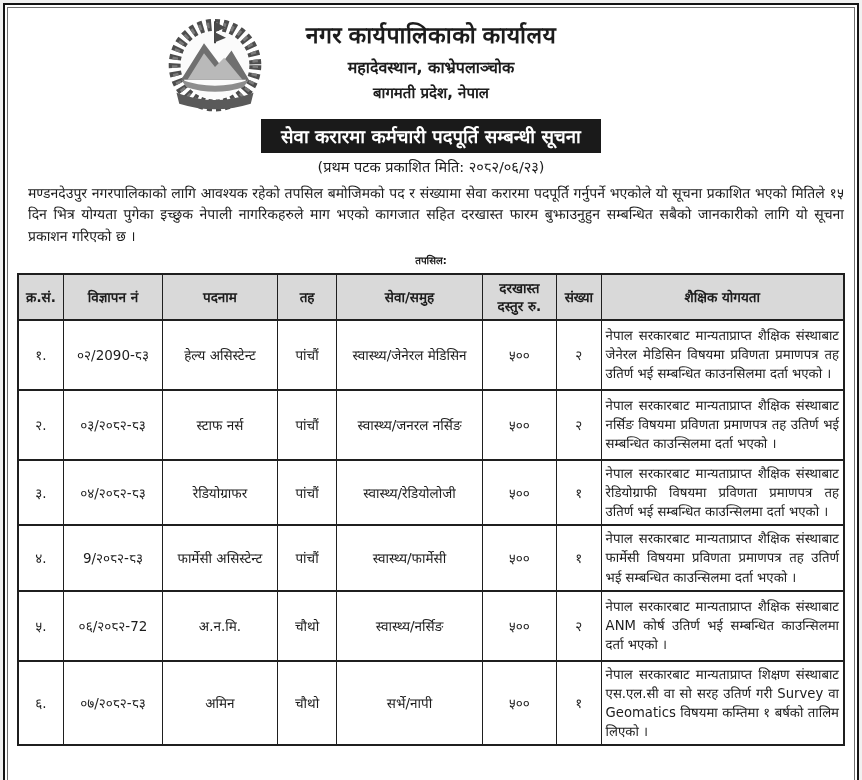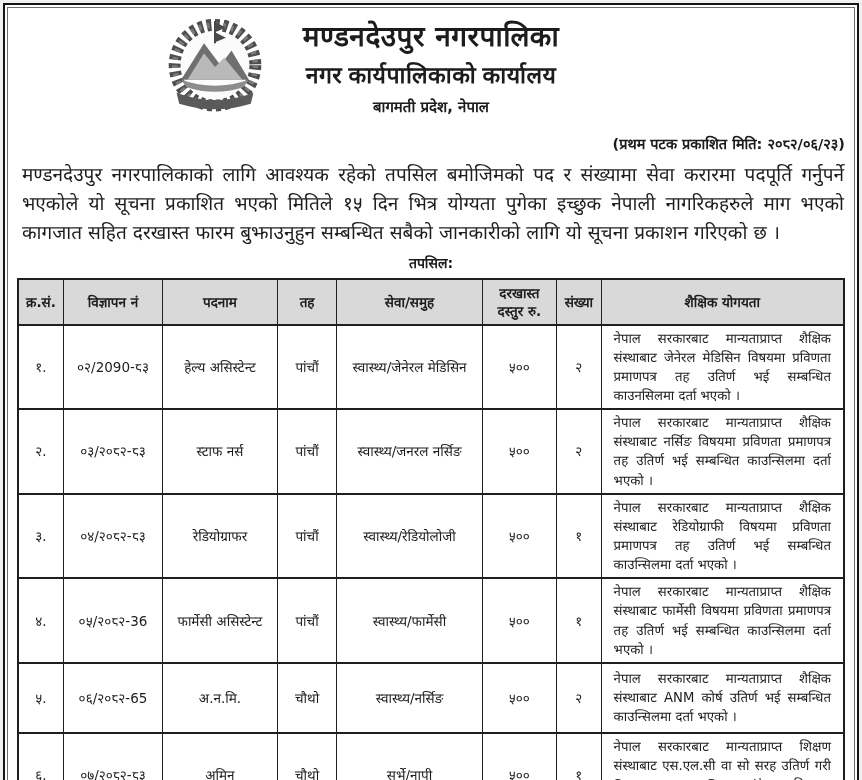--- a/index.html
+++ b/index.html
@@ -37,27 +37,27 @@
   .org-line2{font-size:23px;font-weight:bold;margin:4px 0 6px 0;letter-spacing:.5px;font-family:Liberation Serif, serif;}
   .addr1{font-size:16px;font-weight:bold;margin:4px 0 2px 0;}
   .addr2{font-size:15px;font-weight:bold;margin:4px 0 17px 0;}
   
   .title-banner{
     display:table;margin:9px auto 3px auto;
     background:var(--banner-bg);color:var(--banner-text);
     font-size:18.5px;font-weight:bold;
     padding:4px 20px 5px 20px;
   }
-  .pub-date{text-align:right;font-size:14.5px;font-weight:bold;margin:3px 0 7px 0;}
+  .pub-date{text-align:center;font-size:14.5px;font-weight:normal;margin:3px 0 7px 0;}
   
   .body-par{
-    font-size:19px;line-height:1.52;text-align:justify;
-    margin:4px 1px 6px 5px;
+    font-size:14px;line-height:1.52;text-align:justify;
+    margin:4px 1px 6px 11px;
   }
-  .tapasil{text-align:center;font-weight:bold;font-size:14px;margin:2px 0 6px 0;}
+  .tapasil{text-align:center;font-weight:bold;font-size:10px;margin:2px 0 6px 0;}
   
   table.notice-table{
     width:100%;border-collapse:collapse;
     border:2px solid var(--border);
     table-layout:fixed;
   }
   .notice-table th{
     background:var(--thead-bg);
     font-size:13.5px;font-weight:bold;
     border:1px solid var(--border);
@@ -65,21 +65,21 @@
     height:46px;padding:2px 3px;text-align:center;
   }
   .notice-table td{
     border:1px solid var(--border);
     border-bottom:2px solid var(--border);
     font-size:13.5px;text-align:center;
     padding:2px 4px;vertical-align:middle;
   }
   .notice-table td.qual{
     text-align:left;text-align:justify;
-    font-size:13.2px;line-height:1.45;padding:3px 12px;
+    font-size:13.2px;line-height:1.45;padding:3px 4px;
   }
   .c0{width:5.5%;margin-left:26px;} .c1{width:12%;margin-top:15px;} .c2{width:13.9%;margin-top:36px;} .c3{width:7.2%;}
   .c4{width:17.6%;margin-top:29px;} .c5{width:9%;} .c6{width:5.4%;} .c7{width:29.4%;}
 </style>
 </head>
 <body>
 
 <div class="page">
   <div class="page-inner">
 
@@ -90,25 +90,26 @@
           <circle cx="60" cy="58" r="44" fill="none" stroke="#7a7a7a" stroke-width="6" stroke-dasharray="3 6"></circle>
           <circle cx="60" cy="58" r="37" fill="#fbfbfb"></circle>
           <path d="M23 74 L48 34 L66 58 L78 42 L97 74 Z" fill="#6f6f6f"></path>
           <path d="M30 74 L48 45 L60 60 L70 50 L90 74 Z" fill="#b9b9b9"></path>
           <path d="M23 74 Q60 87 97 74 L91 82 Q60 92 29 82 Z" fill="#8d8d8d"></path>
           <line x1="60" y1="10" x2="60" y2="34" stroke="#333" stroke-width="2"></line>
           <path d="M60 11 L72 17 L60 22 L72 28 L60 33 Z" fill="#4a4a4a"></path>
           <path d="M18 88 Q60 104 102 88 L99 100 Q60 112 21 100 Z" fill="#5a5a5a"></path>
         </svg>
       </div>
-      <h1 class="org-line1">मण्डनदेउपुर नगरपालिका</h1>
       <h2 class="org-line2">नगर कार्यपालिकाको कार्यालय</h2>
+      <div class="addr1">महादेवस्थान, काभ्रेपलाञ्चोक</div>
       <div class="addr2">बागमती प्रदेश, नेपाल</div>
     </header>
 
+    <div class="title-banner">सेवा करारमा कर्मचारी पदपूर्ति सम्बन्धी सूचना</div>
 
     <div class="pub-date">(प्रथम पटक प्रकाशित मिति: २०८२/०६/२३)</div>
 
     <p class="body-par">मण्डनदेउपुर नगरपालिकाको लागि आवश्यक रहेको तपसिल बमोजिमको पद र संख्यामा सेवा करारमा पदपूर्ति गर्नुपर्ने भएकोले यो सूचना प्रकाशित भएको मितिले १५ दिन भित्र योग्यता पुगेका इच्छुक नेपाली नागरिकहरुले माग भएको कागजात सहित दरखास्त फारम बुझाउनुहुन सम्बन्धित सबैको जानकारीको लागि यो सूचना प्रकाशन गरिएको छ ।</p>
 
     <div class="tapasil">तपसिल:</div>
 
     <table class="notice-table">
       <thead>
         <tr id="head-row">
@@ -148,31 +149,31 @@
             <td class="c1">०४/२०८२-८३</td>
             <td class="c2">रेडियोग्राफर</td>
             <td class="c3">पांचौं</td>
             <td class="c4">स्वास्थ्य/रेडियोलोजी</td>
             <td class="c5">५००</td>
             <td class="c6">१</td>
             <td class="c7 qual">नेपाल सरकारबाट मान्यताप्राप्त शैक्षिक संस्थाबाट रेडियोग्राफी विषयमा प्रविणता प्रमाणपत्र तह उतिर्ण भई सम्बन्धित काउन्सिलमा दर्ता भएको ।</td>
           </tr>
           <tr style="height: 65px;">
             <td class="c0">४.</td>
-            <td class="c1">०५/२०८२-36</td>
+            <td class="c1">9/२०८२-८३</td>
             <td class="c2">फार्मेसी असिस्टेन्ट</td>
             <td class="c3">पांचौं</td>
             <td class="c4">स्वास्थ्य/फार्मेसी</td>
             <td class="c5">५००</td>
             <td class="c6">१</td>
             <td class="c7 qual">नेपाल सरकारबाट मान्यताप्राप्त शैक्षिक संस्थाबाट फार्मेसी विषयमा प्रविणता प्रमाणपत्र तह उतिर्ण भई सम्बन्धित काउन्सिलमा दर्ता भएको ।</td>
           </tr>
           <tr style="height: 70px;">
             <td class="c0">५.</td>
-            <td class="c1">०६/२०८२-65</td>
+            <td class="c1">०६/२०८२-72</td>
             <td class="c2">अ.न.मि.</td>
             <td class="c3">चौथो</td>
             <td class="c4">स्वास्थ्य/नर्सिङ</td>
             <td class="c5">५००</td>
             <td class="c6">२</td>
             <td class="c7 qual">नेपाल सरकारबाट मान्यताप्राप्त शैक्षिक संस्थाबाट ANM कोर्ष उतिर्ण भई सम्बन्धित काउन्सिलमा दर्ता भएको ।</td>
           </tr>
           <tr style="height: 78px;">
             <td class="c0">६.</td>
             <td class="c1">०७/२०८२-८३</td>

